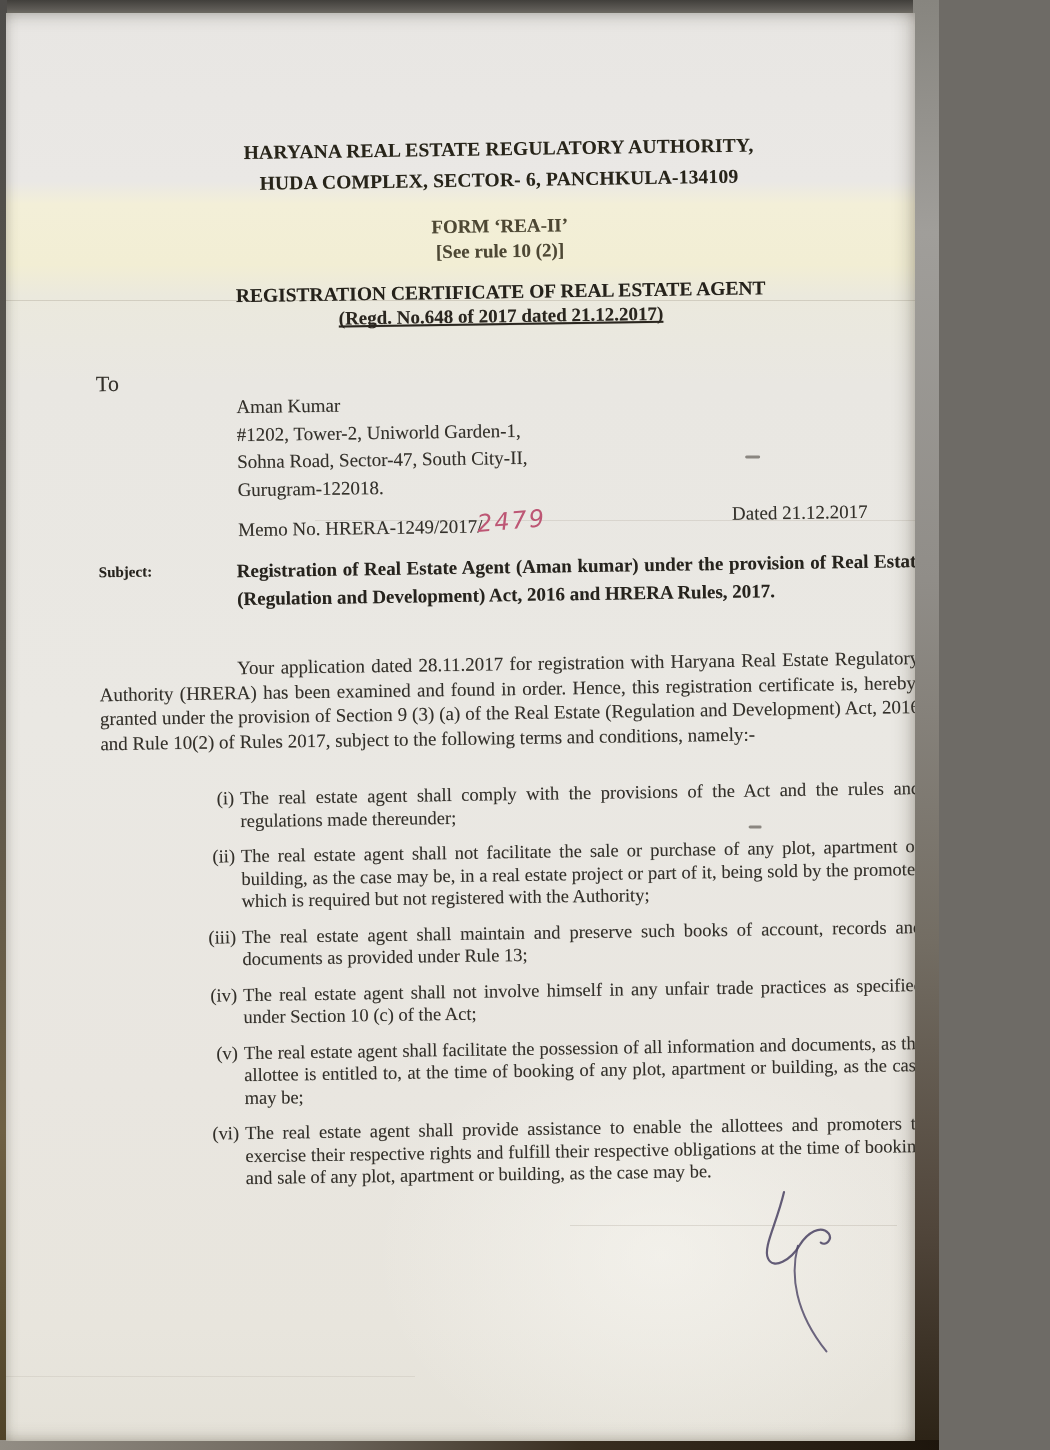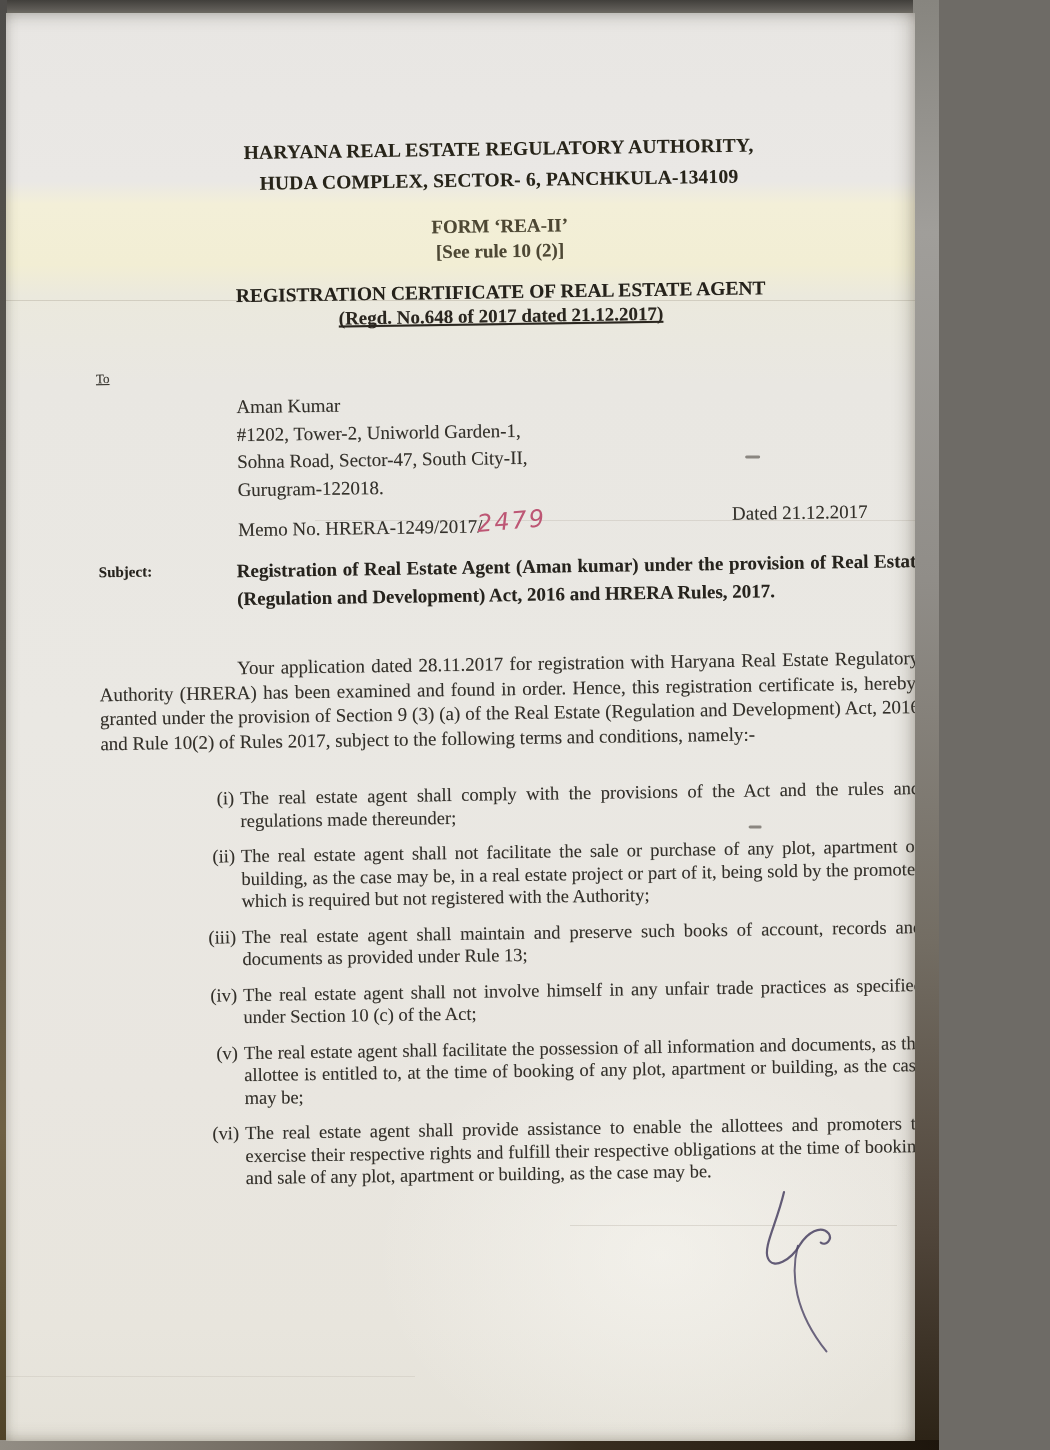--- a/index.html
+++ b/index.html
@@ -38,21 +38,21 @@
            transform:rotate(-0.85deg);transform-origin:510px 640px;
            color:#33302a; text-shadow:0.2px 0.2px 0.6px rgba(50,46,40,0.30);}
   .abs{position:absolute;}
   .ctr{left:0;width:1000px;text-align:center;}
   .hdr{font-weight:bold;color:#272419;font-size:19.5px;letter-spacing:0.2px;}
   .form-hdr{font-weight:bold;color:#4d4733;font-size:19px;}
   .cert-hdr{font-weight:bold;color:#25221b;font-size:19.5px;}
   .regd{font-weight:bold;color:#2a261f;font-size:19px;
         text-decoration:underline;text-decoration-thickness:2px;
         text-underline-offset:1px;text-decoration-skip-ink:none;}
-  .plain{font-size:13px;text-decoration:underline;}
+  .plain{font-size:22px;}
   .addr{font-size:19px;line-height:27.5px;}
   .memo-row{font-size:19px;}
   .hand{font-family:"DejaVu Sans", sans-serif;font-style:italic;font-size:24px;
         color:#bd5674;letter-spacing:2px;display:inline-block;
         transform:rotate(-4deg);position:relative;top:-3px;margin-left:-5px;
         text-shadow:none;font-weight:normal;}
   .subj-label{font-weight:bold;font-size:15px;color:#26231d;}
   .subj-text{font-weight:bold;font-size:19px;line-height:28px;color:#26231d;
              text-align:justify;}
   .body-par{font-size:19px;line-height:24.5px;text-align:justify;text-indent:138px;}

